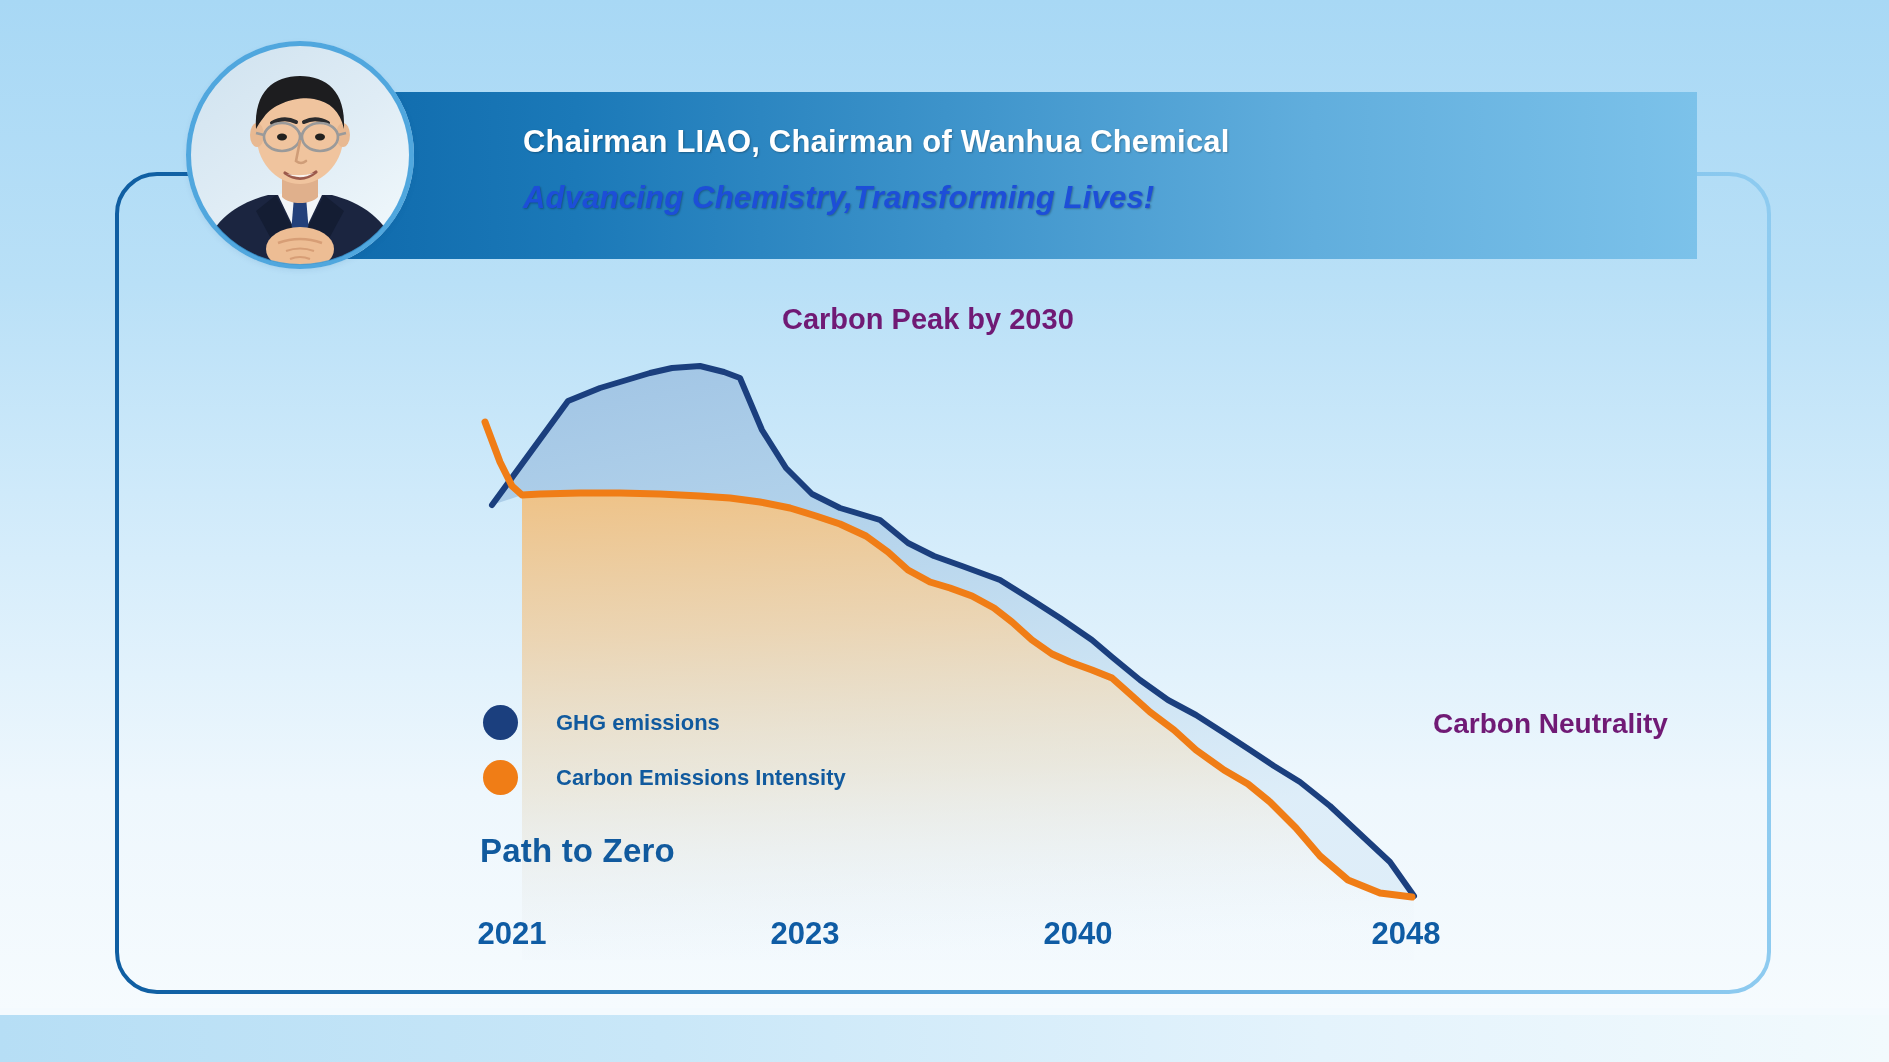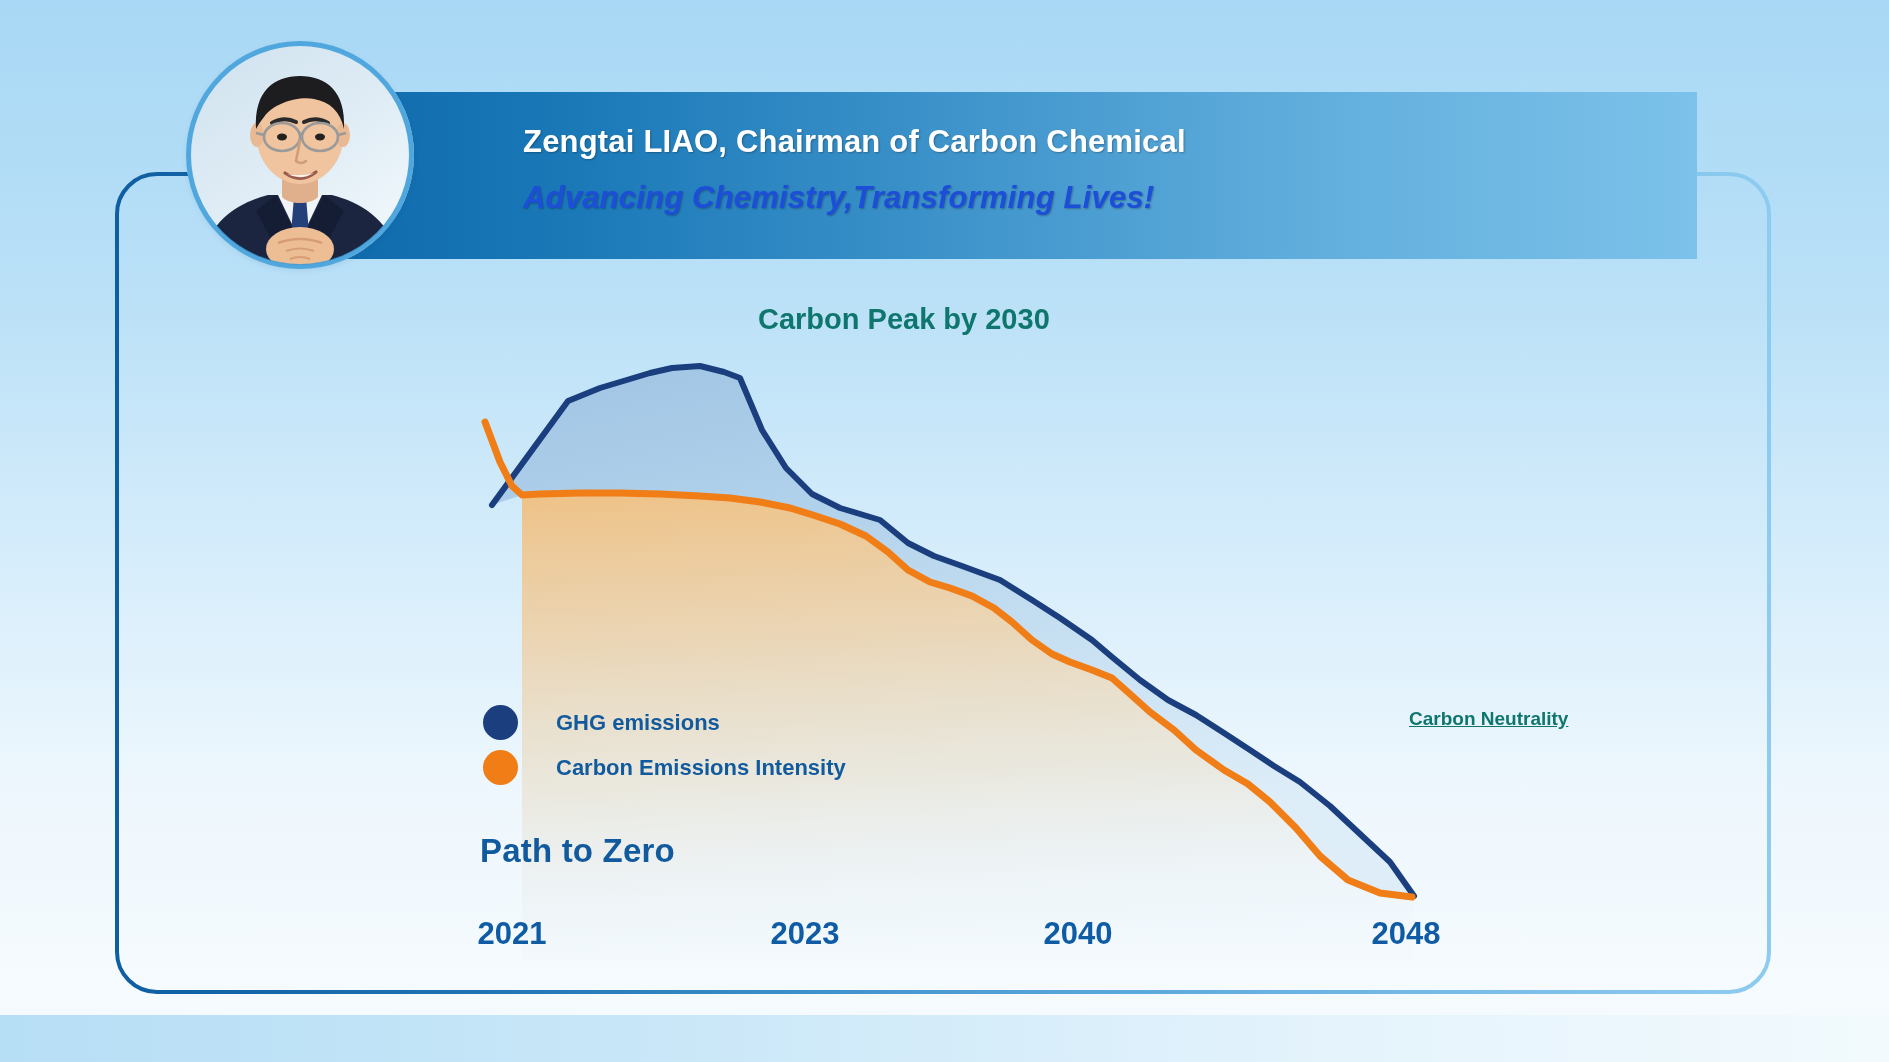--- a/index.html
+++ b/index.html
@@ -63,32 +63,32 @@
     pointer-events:none;
   }
   .portrait-svg{position:absolute;left:0;top:0;}
 
   
   .chart-area{position:absolute;left:0;top:0;width:1889px;height:1062px;pointer-events:none;}
   .chart-svg{position:absolute;left:0;top:0;}
 
   
   .lbl{
-    position:absolute;color:#0f766e;font-weight:bold;
+    position:absolute;color:#701a75;font-weight:bold;margin-left:24px;
   }
   .ann-peak{left:758px;top:303px;font-size:29px;white-space:nowrap;}
-  .ann-neutral{left:1409px;top:706px;font-size:19px;line-height:1.32;width:270px;text-decoration:underline;}
+  .ann-neutral{left:1409px;top:706px;font-size:28px;line-height:1.32;width:270px;}
 
   .legend{position:absolute;left:483px;top:700px;}
   .legend-row{display:flex;align-items:center;height:45px;}
   .legend-dot{width:35px;height:35px;border-radius:50%;flex:0 0 auto;}
   .legend-label{
     margin-left:38px;color:#115a9e;font-size:22px;font-weight:bold;white-space:nowrap;
   }
-  .legend-row + .legend-row{margin-top:0;}
+  .legend-row + .legend-row{margin-top:10px;}
 
   .path-title{
     position:absolute;left:480px;top:832px;
     color:#115a9e;font-size:33px;font-weight:bold;letter-spacing:.2px;
   }
 
   .xticks{position:absolute;left:0;top:916px;width:1889px;height:44px;}
   .xtick{
     position:absolute;color:#0f5ca4;font-size:31px;font-weight:bold;
     transform:translateX(-50%);
@@ -118,21 +118,21 @@
         <stop offset="62%" stop-color="#4fa0d7"></stop>
         <stop offset="100%" stop-color="#7fc3ec"></stop>
       </linearGradient>
     </defs>
     <rect x="117" y="174" width="1652" height="818" rx="40" ry="40" fill="none" stroke="url(#frameGrad)" stroke-width="4"></rect>
     <path d="M 128 992 L 1758 992" stroke="url(#frameBotGrad)" stroke-width="13" stroke-linecap="round" opacity="0.95"></path>
   </svg>
 
   <div class="banner"></div>
   <div class="banner-texts">
-    <div class="banner-line1">Zengtai LIAO, Chairman of Carbon Chemical</div>
+    <div class="banner-line1">Chairman LIAO, Chairman of Wanhua Chemical</div>
     <div class="banner-line2">Advancing Chemistry,Transforming Lives!</div>
   </div>
 
   <div class="portrait-wrap">
     <svg class="portrait-svg" width="220" height="220" viewBox="0 0 220 220">
       <defs>
         <linearGradient id="pbg" x1="0" y1="0" x2="0.7" y2="1">
           <stop offset="0%" stop-color="#cfe2ef"></stop>
           <stop offset="55%" stop-color="#dfecf5"></stop>
           <stop offset="100%" stop-color="#eff7fb"></stop>

